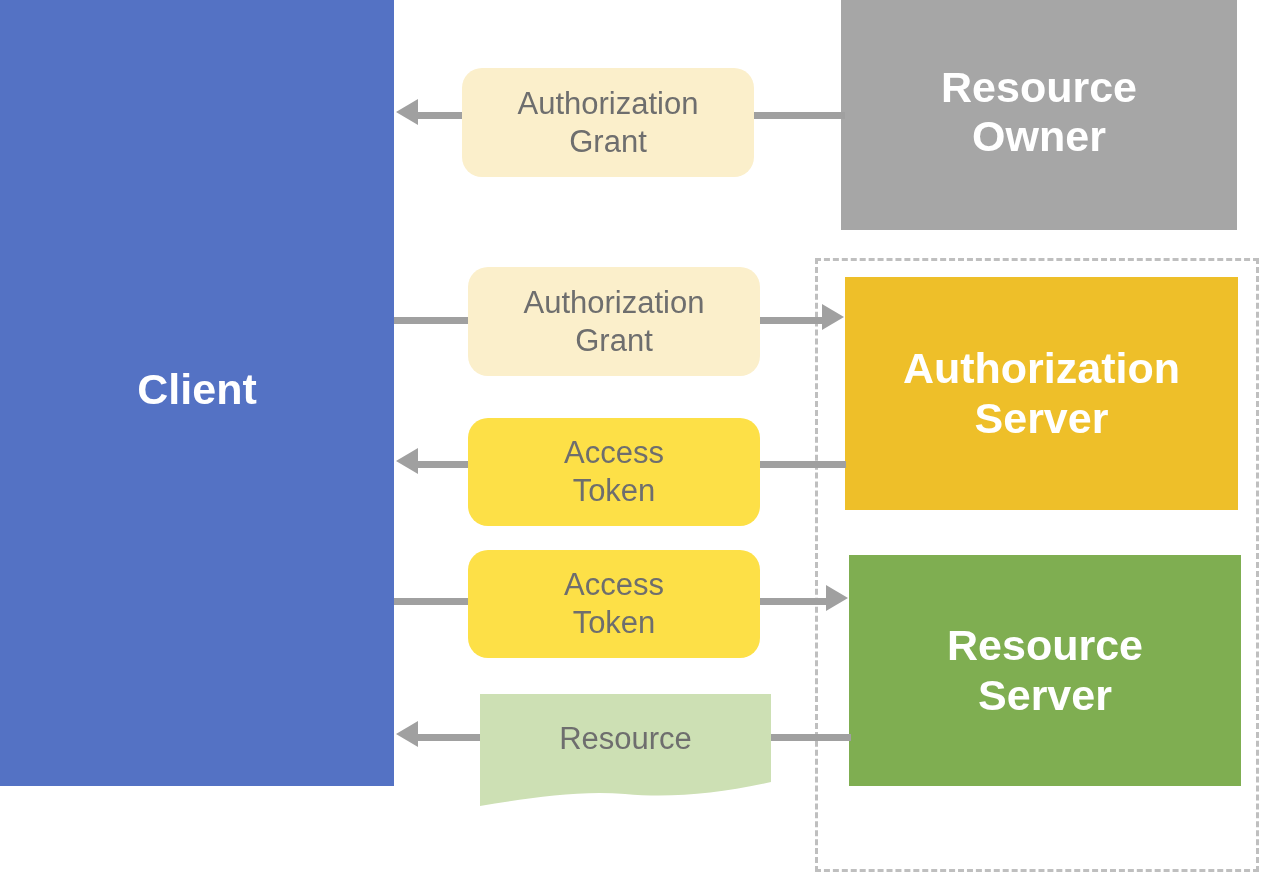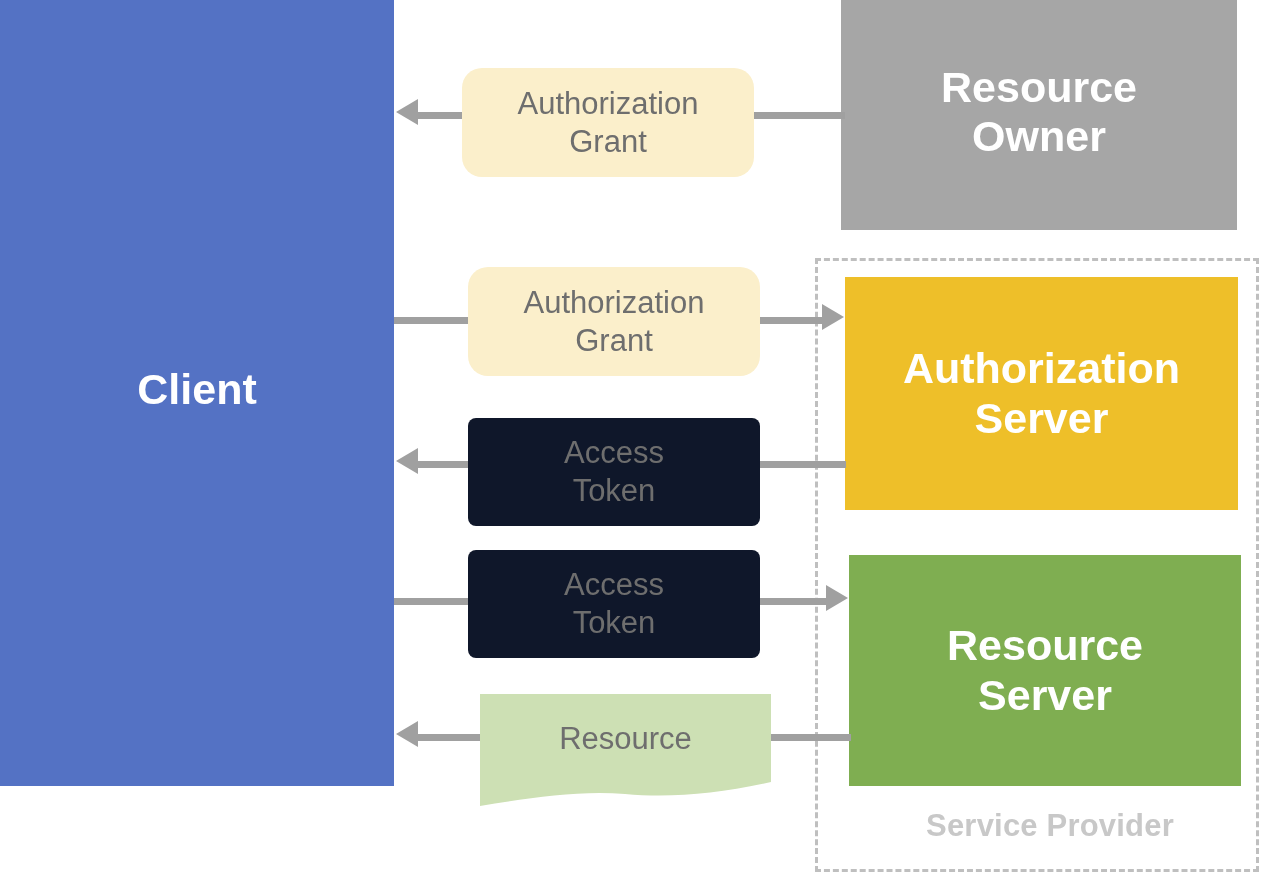--- a/index.html
+++ b/index.html
@@ -120,21 +120,21 @@
     color: #6e6e6e;
     font-size: 31px;
     line-height: 1.22;
     white-space: pre-line;
     box-sizing: border-box;
   }
   .msg.rounded {
     border-radius: 20px;
   }
   .msg.cream  { background: #fbefcb; }
-  .msg.peach  { background: #0f172a; border-radius: 8px; }
+  .msg.peach  { background: #fde047; }
 
   
   .msg.wave {
     background: transparent;
   }
   .msg.wave .wave-bg {
     position: absolute;
     left: 0;
     top: 0;
     width: 100%;
@@ -146,21 +146,20 @@
     z-index: 1;
     margin-bottom: 26px;
   }
 </style>
 </head>
 <body>
 
 <div id="canvas">
 
   <div id="service-provider-boundary"></div>
-  <div id="service-provider-label">Service Provider</div>
 
   <div class="actor" id="client-box">Client</div>
 
   <div class="actor" id="resource-owner-box">Resource
 Owner</div>
 
   <div class="actor" id="authorization-server-box">Authorization
 Server</div>
 
   <div class="actor" id="resource-server-box">Resource

